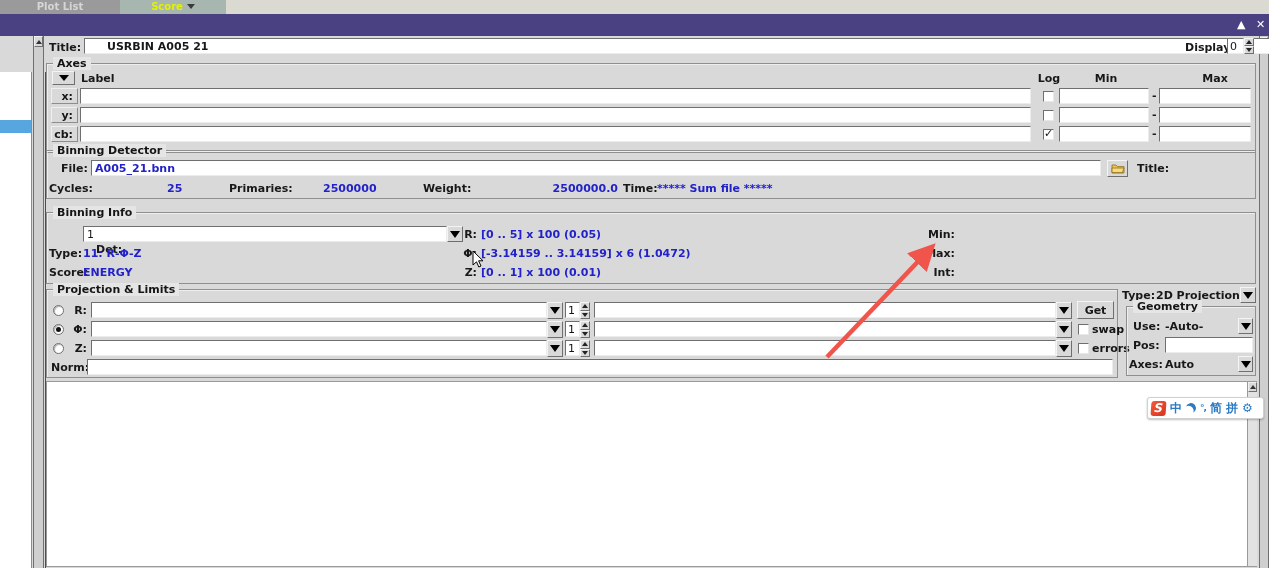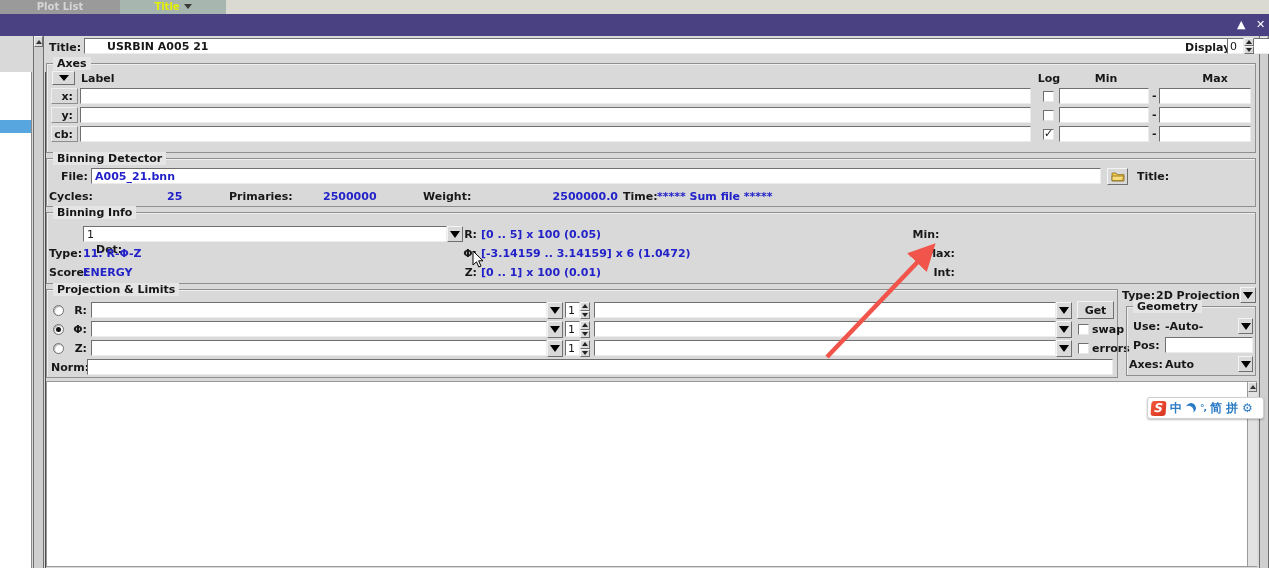--- a/index.html
+++ b/index.html
@@ -60,21 +60,21 @@
   .ime-moon { width:10px; height:10px; border-radius:50%; box-shadow:inset -3px 2px 0 0 #2b7bc4; transform:rotate(-15deg); }
   .ime-punct { font-size:9px; letter-spacing:-1px; }
 
   svg.overlay { position:absolute; z-index:50; pointer-events:none; }
 </style>
 </head>
 <body>
 
 <div class="tabstrip">
   <div class="tab tab-plotlist">Plot List</div>
-  <div class="tab tab-action"><span>Title</span><span class="caret"></span></div>
+  <div class="tab tab-action"><span>Score</span><span class="caret"></span></div>
 </div>
 
 <div class="titlebar">
   <span class="tb-ico" style="left:1237px;">▲</span>
   <span class="tb-ico" style="left:1256px;">✕</span>
 </div>
 
 <div class="body-bg">
 
   <div class="leftpanel">
@@ -140,21 +140,21 @@
   <div>
     <div class="chip" style="left:4px; top:62px; width:27px;">cb:</div>
     <input class="inp abs" style="left: 33px; top: 62px; width: 951px;" value="">
     <div class="checkbox checked" style="left:996px; top:65px;"></div>
     <input class="inp abs" style="left: 1012px; top: 62px; width: 90px;" value="">
     <span class="lbl abs" style="left:1105px; top:63px;">-</span>
     <input class="inp abs" style="left: 1112px; top: 62px; width: 92px;" value="">
   </div>
 </div>
 
-<div class="grp" style="left:46px; top:158px; width:1210px; height:49px;">
+<div class="grp" style="left:46px; top:150px; width:1210px; height:49px;">
   <span class="legend">Binning Detector</span>
   <span class="lbl abs" style="left:14px; top:11px;">File:</span>
   <input class="inp blue abs" style="left: 44px; top: 9px; width: 1010px;" value="A005_21.bnn">
   <button class="btn abs" style="left:1060px; top:9px; width:21px; height:17px; background:#d9d9d9;">
     <svg width="14" height="11" viewBox="0 0 14 11">
         <path d="M1 2 h4 l1.3 1.6 H13 v6.4 H1 z" fill="#f2c84b" stroke="#8a6d1f" stroke-width="0.8"></path>
         <path d="M1 5 h12 l-1.6 4.6 H1 z" fill="#f8dc7a" stroke="#8a6d1f" stroke-width="0.8"></path>
       </svg>
   </button>
   <span class="lbl abs" style="left:1090px; top:11px;">Title:</span>
@@ -173,21 +173,21 @@
 <div class="grp" style="left:46px; top:212px; width:1210px; height:72px;">
   <span class="legend">Binning Info</span>
 
   <span class="lbl abs" style="left:2px; top:30px;padding-left:47px;">Det:</span>
   <input class="inp abs" style="left: 36px; top: 13px; width: 364px;" value="1">
   <button class="btn abs" style="left:400px; top:13px; width:16px; height:16px;">
       <span class="ddtri"></span>
     </button>
   <span class="lbl abs" style="left:404px; top:15px; width:26px; text-align:right;">R:</span>
   <span class="blue abs" style="left:434px; top:15px;">[0 .. 5] x 100 (0.05)</span>
-  <span class="lbl abs" style="left:850px; top:15px; width:58px; text-align:center;">Min:</span>
+  <span class="lbl abs" style="left:850px; top:15px; width:58px; text-align:right;">Min:</span>
   <span class="blue abs" style="left:914px; top:15px;"></span>
 
   <span class="lbl abs" style="left:2px; top:34px;">Type:</span>
   <span class="blue abs" style="left:36px; top:34px;">11: R-Φ-Z</span>
   <span class="lbl abs" style="left:404px; top:34px; width:26px; text-align:right;">Φ:</span>
   <span class="blue abs" style="left:434px; top:34px;">[-3.14159 .. 3.14159] x 6 (1.0472)</span>
   <span class="lbl abs" style="left:850px; top:34px; width:58px; text-align:right;">Max:</span>
   <span class="blue abs" style="left:914px; top:34px;"></span>
 
   <span class="lbl abs" style="left:2px; top:53px;">Score:</span>

